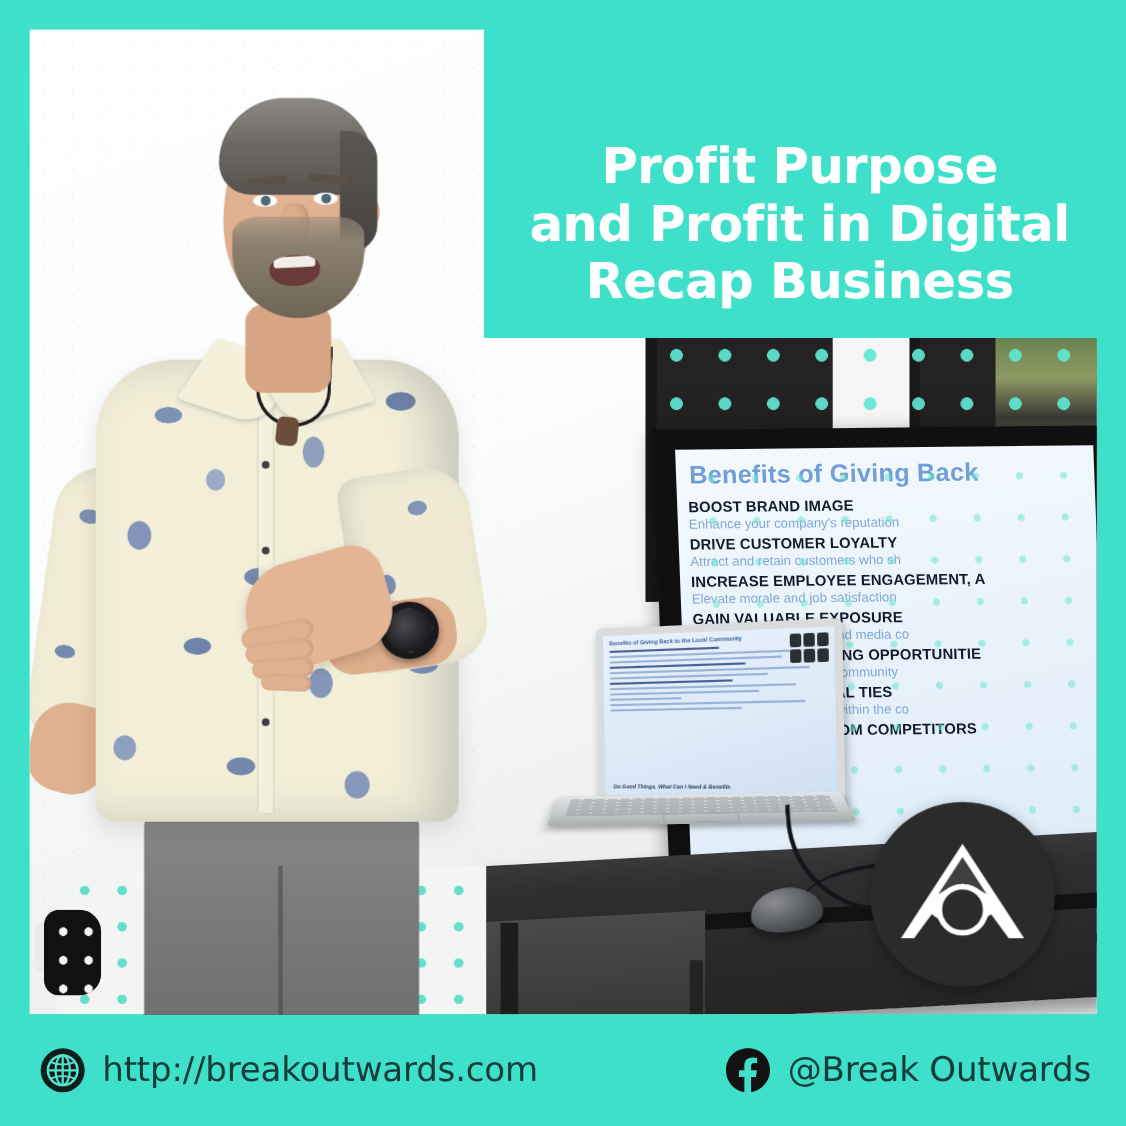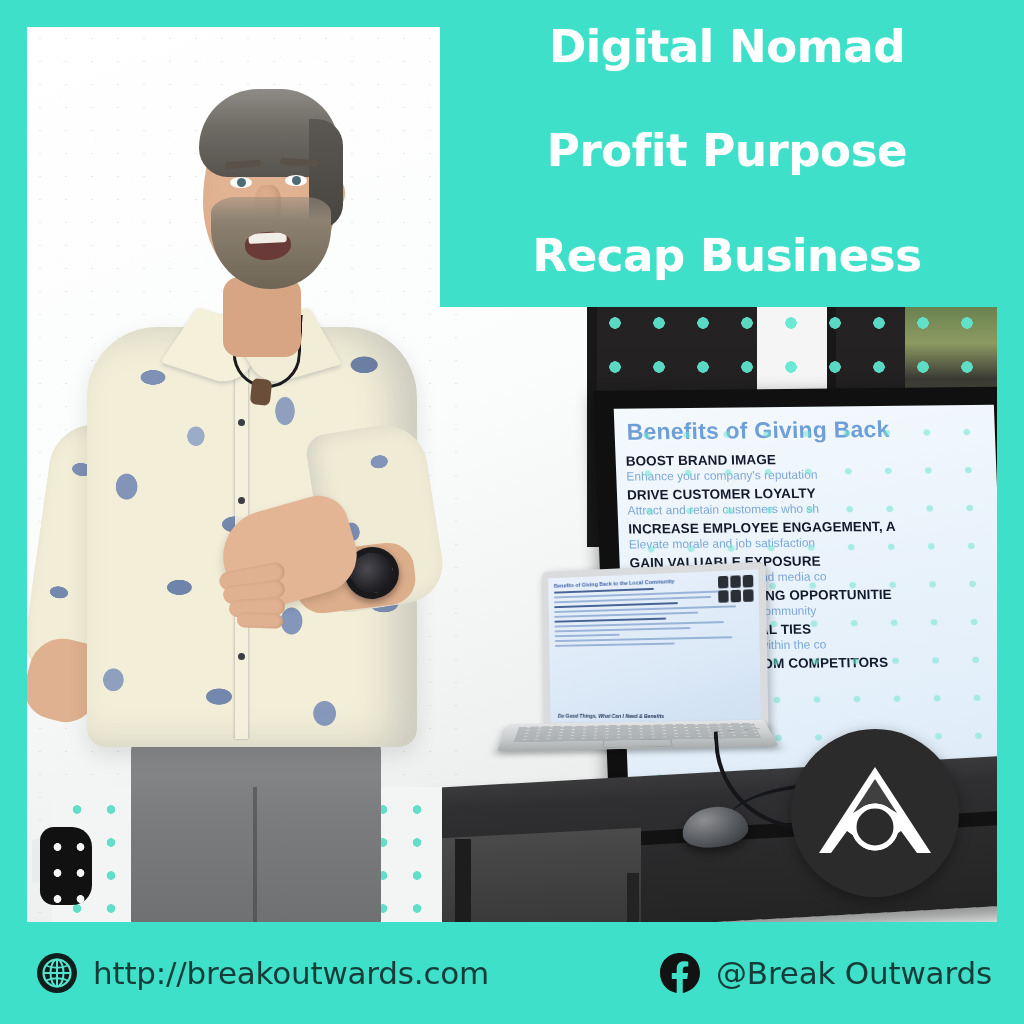--- a/index.html
+++ b/index.html
@@ -815,24 +815,24 @@
       <div id="beard"></div>
       <div id="mouth">
           <div id="teeth"></div>
         </div>
     </div>
 
   </div>
 
   <div id="title-panel">
     <div id="title-text">
-      <span>Digital Nomad</span><br>
+      <br>
       <br>
       <span>Profit Purpose</span><br>
-      <br>
+      <span>and Profit in Digital</span><br>
       <span>Recap Business</span>
     </div>
   </div>
 
   <div id="logo-badge">
     <svg width="124" height="104" viewBox="0 0 124 104">
       <path d="M62 6 L118 92 L104 92 L88 70 L74 80 L62 62 L48 80 L34 70 L18 92 L6 92 Z" fill="#ffffff"></path>
       <path d="M62 18 L84 52 L74 46 L62 58 L50 46 L40 52 Z" fill="#2b2b2b" opacity="0.9"></path>
       <circle cx="62" cy="66" r="21" fill="none" stroke="#ffffff" stroke-width="5"></circle>
       <circle cx="62" cy="66" r="21" fill="#2b2b2b"></circle>

